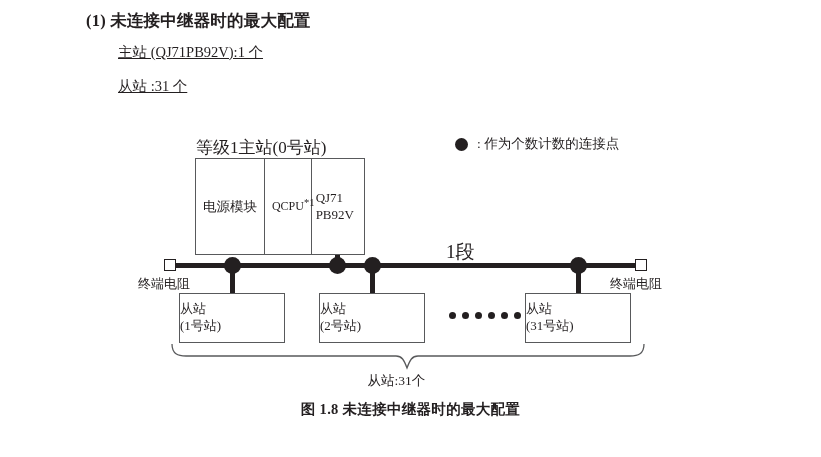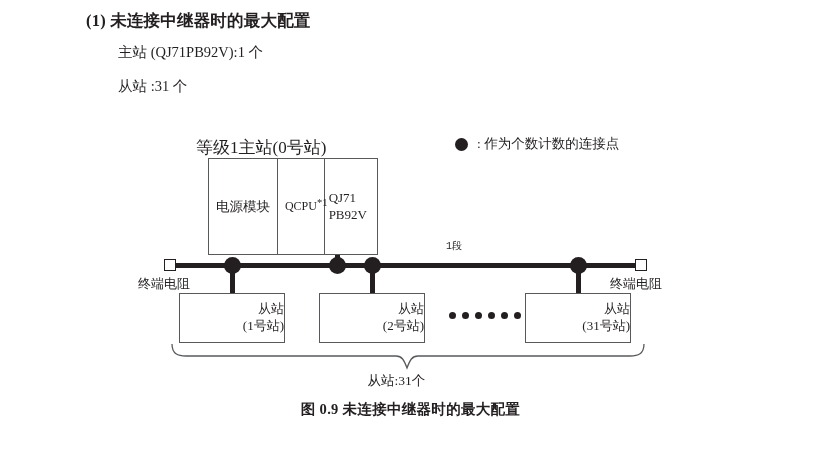--- a/index.html
+++ b/index.html
@@ -27,20 +27,21 @@
     font-size: 16.5px;
     font-weight: bold;
     letter-spacing: 0.2px;
     white-space: nowrap;
   }
   .subline {
     position: absolute;
     left: 118px;
     font-size: 14.5px;
     white-space: nowrap;
+    text-decoration: underline;
   }
   .subline-1 { top: 43px; }
   .subline-2 { top: 69px; margin-top: 8px; }
 
   
   .legend {
     position: absolute;
     left: 455px; top: 135px;
     display: flex;
     align-items: center;
@@ -63,21 +64,20 @@
     white-space: nowrap;
   }
   .master-box {
     position: absolute;
     left: 195px; top: 158px;
     width: 170px; height: 97px;
     border: 1.4px solid #58595b;
     box-sizing: border-box;
     display: flex;
     background: #fff;
-    margin-left: 13px;
   }
   .master-cell {
     position: relative;
     box-sizing: border-box;
     display: flex;
     align-items: center;
     justify-content: center;
   }
   .cell-power { width: 70px; border-right: 1.4px solid #58595b; font-size: 13.5px; }
   .cell-cpu   { width: 47px; border-right: 1.4px solid #58595b; font-size: 12px; }
@@ -100,23 +100,22 @@
   
   .bus-line {
     position: absolute;
     left: 169px; top: 263px;
     width: 470px; height: 5px;
     background: #231f20;
   }
   .seg-label {
     position: absolute;
     left: 446px; top: 239px;
-    font-size: 10px;
-    white-space: nowrap;
-    font-family: Liberation Mono, monospace;
+    font-size: 19px;
+    white-space: nowrap;
   }
   .term-sq {
     position: absolute;
     width: 12px; height: 12px;
     background: #ffffff;
     border: 1.6px solid #231f20;
     box-sizing: border-box;
     top: 259px;
   }
   .term-left  { left: 164px; }
@@ -146,21 +145,21 @@
   
   .slave-box {
     position: absolute;
     top: 293px;
     width: 106px; height: 50px;
     border: 1.3px solid #58595b;
     box-sizing: border-box;
     background: #fff;
     display: flex;
     flex-direction: column;
-    align-items: flex-end;
+    align-items: flex-start;
     justify-content: center;
     font-size: 13px;
     line-height: 1.3;
   }
   .ellipsis-dots {
     position: absolute;
     left: 449px; top: 312px;
     display: flex;
     gap: 6px;
   }
@@ -278,15 +277,15 @@
     <span>(31号站)</span>
   </div>
 
   <svg class="brace-svg" viewBox="0 0 480 26">
     <path d="M4,0 C4,10 10,12 18,12 L228,12 C234,12 236,16 239,24 C242,16 244,12 250,12 L462,12 C470,12 476,10 476,0" fill="none" stroke="#58595b" stroke-width="1.3"></path>
   </svg>
   <div class="brace-caption">
     <span>从站:31个</span>
   </div>
 
-  <div class="fig-caption">图 0.9  未连接中继器时的最大配置</div>
+  <div class="fig-caption">图 1.8  未连接中继器时的最大配置</div>
 
 </div>
 
 </body></html>

